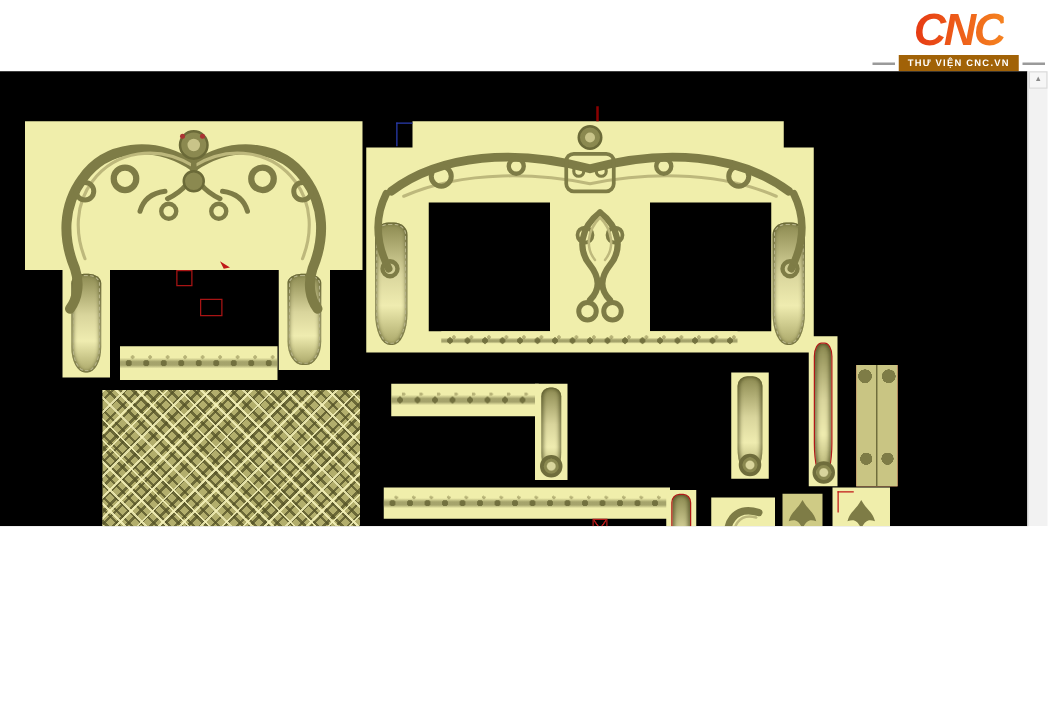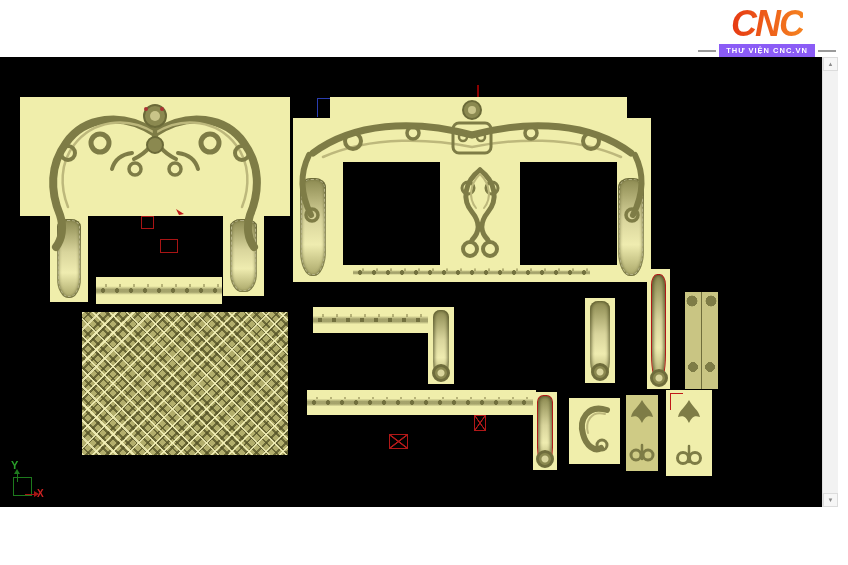--- a/index.html
+++ b/index.html
@@ -1,28 +1,28 @@
 <!DOCTYPE html>
 <html><head>
 <meta charset="utf-8">
 <style>
   html,body{margin:0;padding:0;background:#fff;}
-  .page{position:relative;width:848px;height:565px;background:#ffffff;overflow:hidden;
+  .page{position:relative;width:848px;height:421px;background:#ffffff;overflow:hidden;
         font-family:"Liberation Sans",sans-serif;}
 
   
   .top-strip{position:absolute;left:0;top:0;width:848px;height:57px;background:#ffffff;}
   .logo{position:absolute;right:12px;top:4px;width:138px;text-align:center;}
   .logo-text{display:inline-block;font-weight:bold;font-style:italic;font-size:36px;line-height:40px;
              letter-spacing:-2px;background:linear-gradient(90deg,#e63913,#f58220);
              -webkit-background-clip:text;background-clip:text;color:transparent;
              font-family:"Liberation Sans",sans-serif;}
   .logo-tagline-row{display:flex;align-items:center;gap:3px;margin-top:0px;}
   .logo-tagline-row .rule{flex:1;height:0;border-top:2px solid #9a9a9a;}
-  .logo-tagline{background:#8b5cf6;color:#ffffff;font-size:7.5px;font-weight:bold;
+  .logo-tagline{background:#a16207;color:#ffffff;font-size:7.5px;font-weight:bold;
                 letter-spacing:1px;padding:2px 7px;white-space:nowrap;}
 
   
   .canvas{position:absolute;left:0;top:57px;width:822px;height:450px;background:#000000;overflow:hidden;}
 
   
   .scrollbar{position:absolute;left:822px;top:57px;width:15px;height:450px;background:#f2f2f2;
              border-left:1px solid #e0e0e0;}
   .sb-btn{position:absolute;left:0;width:15px;height:14px;background:#f6f6f6;border:1px solid #dcdcdc;
           box-sizing:border-box;color:#8a8a8a;font-size:6px;line-height:12px;text-align:center;}

